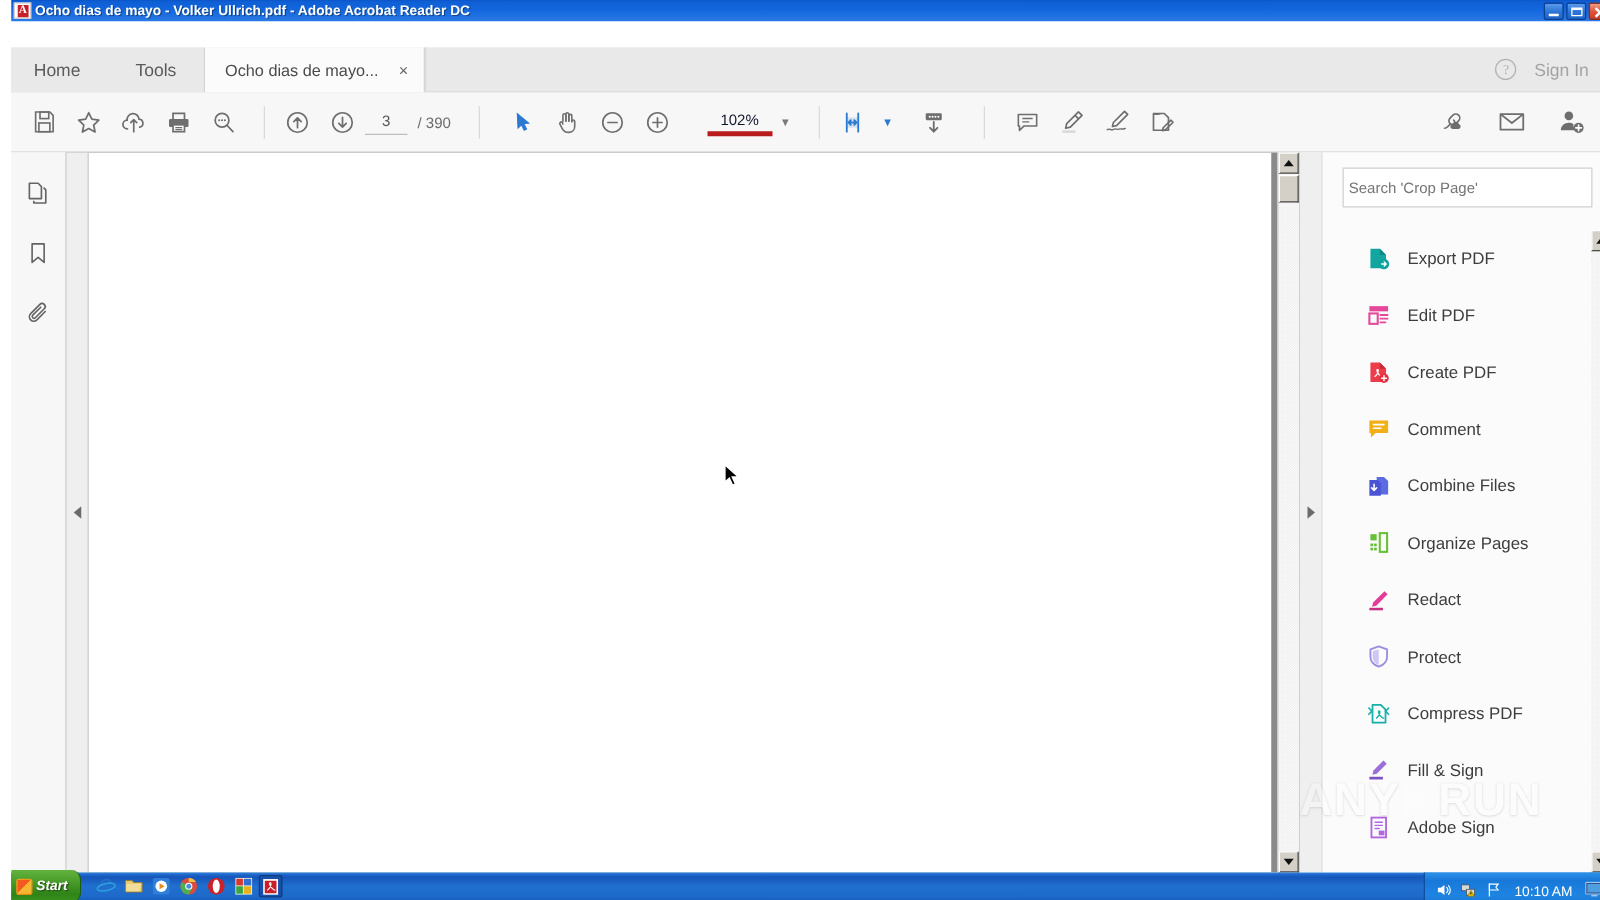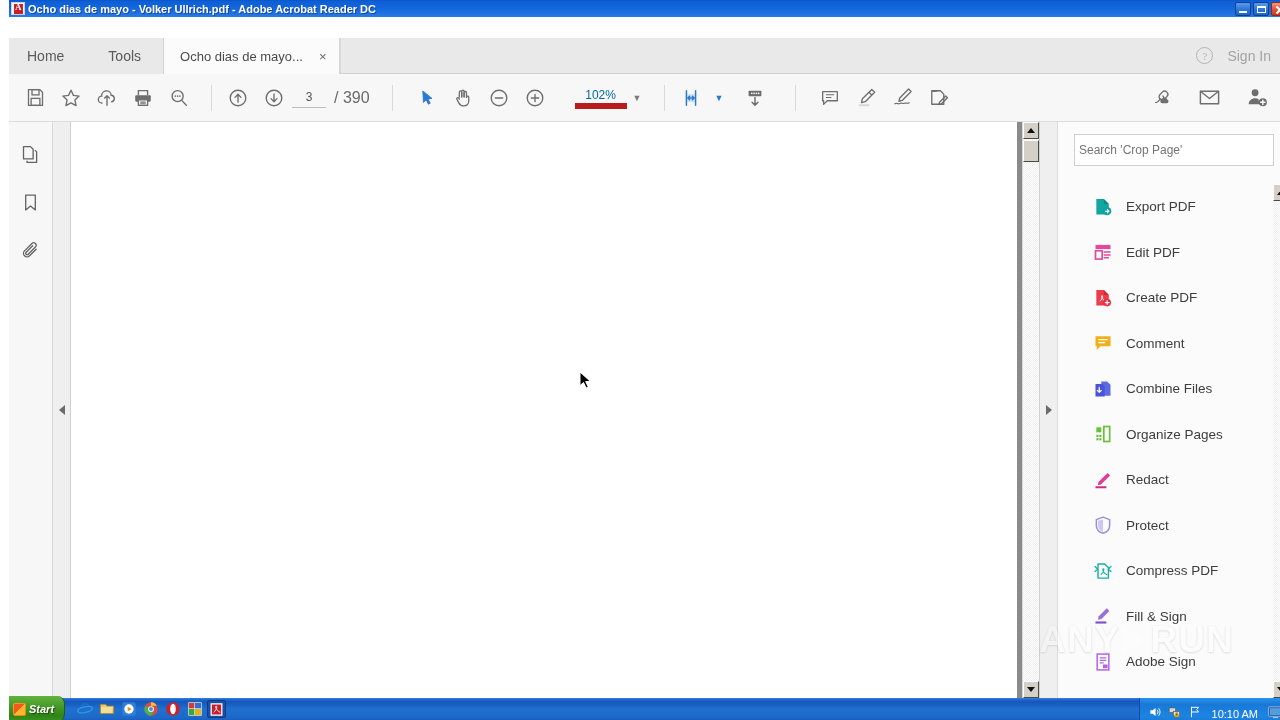--- a/index.html
+++ b/index.html
@@ -108,24 +108,24 @@
     width: 36px; height: 36px; display: flex; align-items: center; justify-content: center;
     color: #6e6e6e;
   }
   .tb-btn svg { display: block; }
   .tb-sep { width: 1px; height: 26px; background: #dadada; margin: 0 8px; }
   .pagefield {
     width: 34px; height: 20px; border: none; border-bottom: 1px solid #bdbdbd;
     background: transparent; text-align: center; font-size: 12px; color: #555;
     font-family: "Liberation Sans", sans-serif; outline: none;
   }
-  .pagetotal { font-size: 16px; color: #6a6a6a; margin-left: 8px; white-space: nowrap; }
+  .pagetotal { font-size: 12px; color: #6a6a6a; margin-left: 8px; white-space: nowrap; }
   .zoomfield {
-    width: 52px; height: 22px; border: none; border-bottom: 6px solid #b91c1c;
-    background: transparent; text-align: center; font-size: 12px; color: #0369a1;
+    width: 52px; height: 22px; border: none; border-bottom: 4px solid #b91c1c;
+    background: transparent; text-align: center; font-size: 12px; color: #0f172a;
     font-family: "Liberation Sans", sans-serif; outline: none;
   }
   .caret { margin-left: 6px; color: #7a7a7a; font-size: 9px; }
   .caret.blue { color: #2b7ad0; }
 
   
   .leftrail {
     position: absolute; top: 122px; left: 0; width: 44px; height: 576px;
     background: #f7f7f7; border-right: 1px solid #d9d9d9;
     display: flex; flex-direction: column; align-items: center; padding-top: 18px; gap: 20px;

